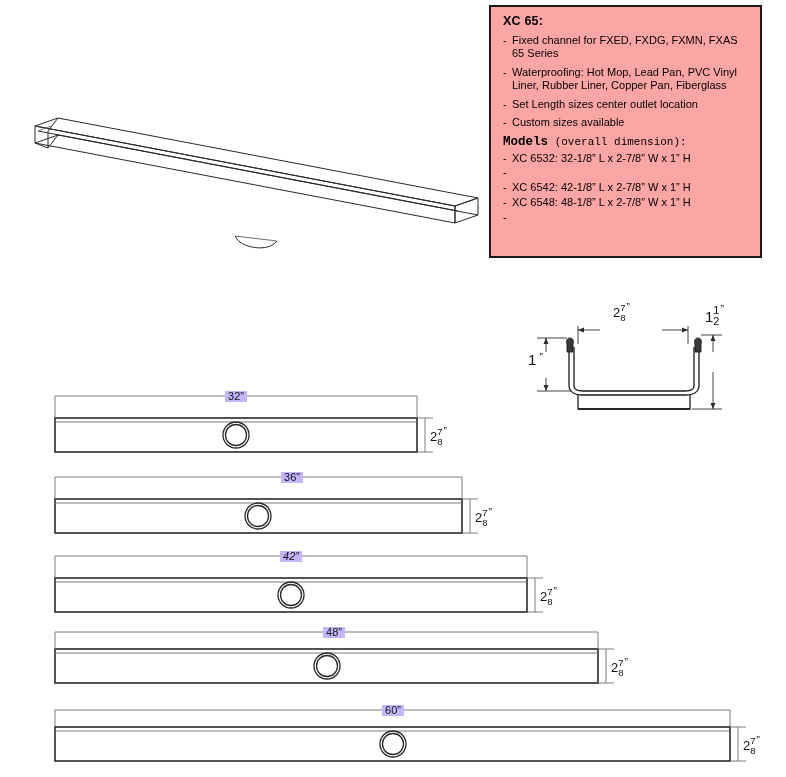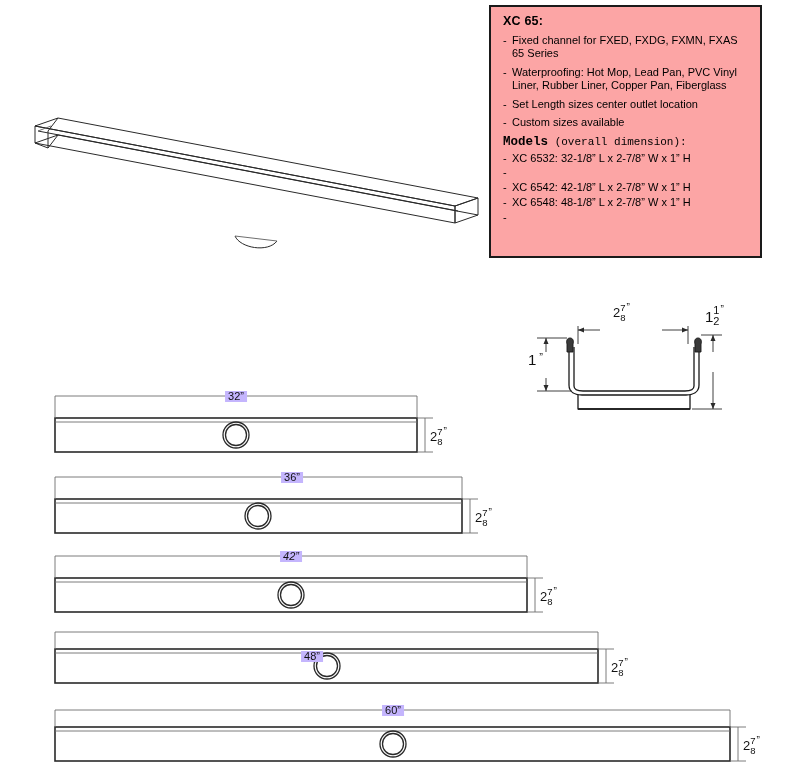--- a/index.html
+++ b/index.html
@@ -365,21 +365,21 @@
 <div class="dim-label len" style="left:291px; top:551px;font-style:italic;">42”</div>
 <div class="frac-wrap" style="left:540px; top:587px;">
   <span class="frac-whole">2</span>
   <span class="frac">
     <span class="num">7</span>
     <span class="den">8</span>
   </span>
   <span class="frac-inch">”</span>
 </div>
 
-<div class="dim-label len" style="left:312px; top:627px;margin-top:24px;">48”</div>
+<div class="dim-label len" style="left:334px; top:627px;">48”</div>
 <div class="frac-wrap" style="left:611px; top:658px;">
   <span class="frac-whole">2</span>
   <span class="frac">
     <span class="num">7</span>
     <span class="den">8</span>
   </span>
   <span class="frac-inch">”</span>
 </div>
 
 <div class="dim-label len" style="left:393px; top:705px;text-align:right;">60”</div>

